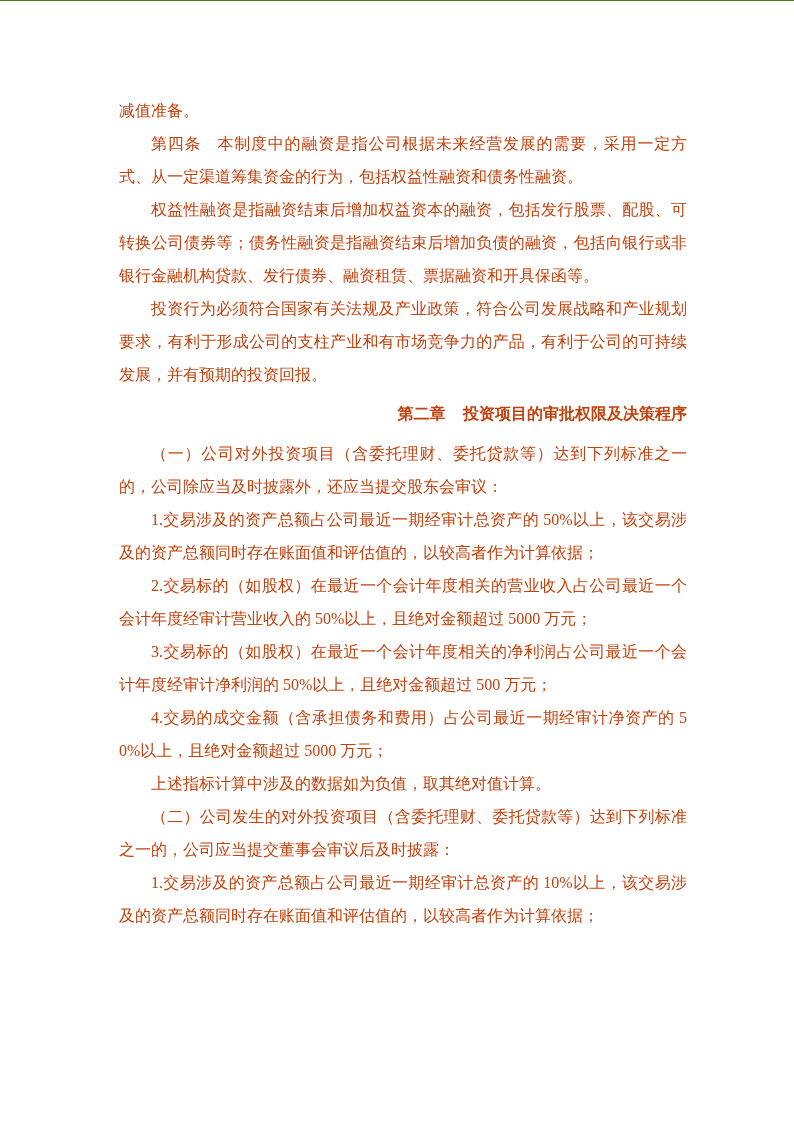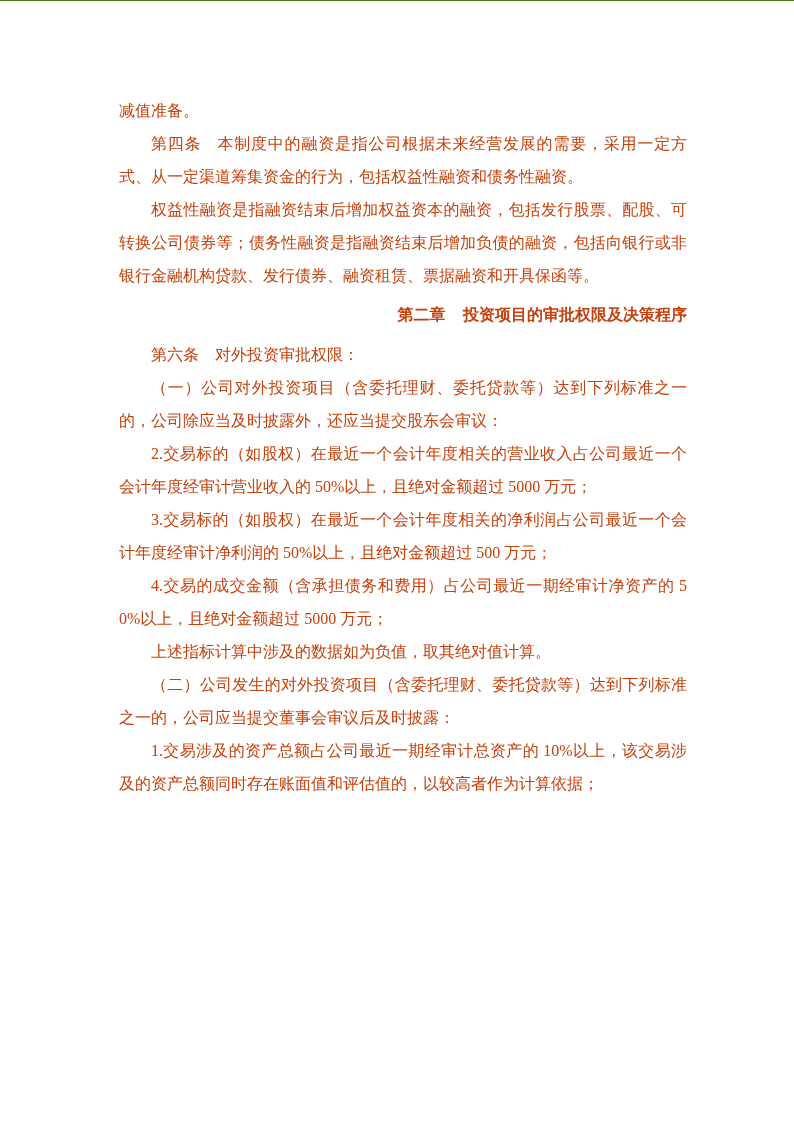--- a/index.html
+++ b/index.html
@@ -52,23 +52,24 @@
   }
 </style>
 </head>
 <body>
 
 <div class="page">
   <div class="content">
       <p class="para no-indent"><span>减值准备。</span></p>
       <p class="para"><span class="bold-prefix">第四条</span><span>本制度中的融资是指公司根据未来经营发展的需要，采用一定方式、从一定渠道筹集资金的行为，包括权益性融资和债务性融资。</span></p>
       <p class="para"><span>权益性融资是指融资结束后增加权益资本的融资，包括发行股票、配股、可转换公司债券等；债务性融资是指融资结束后增加负债的融资，包括向银行或非银行金融机构贷款、发行债券、融资租赁、票据融资和开具保函等。</span></p>
+      <p class="para"><span>投资行为必须符合国家有关法规及产业政策，符合公司发展战略和产业规划要求，有利于形成公司的支柱产业和有市场竞争力的产品，有利于公司的可持续发展，并有预期的投资回报。</span></p>
       <p class="chapter-heading"><span class="bold-prefix">第二章</span><span>投资项目的审批权限及决策程序</span></p>
-      <p class="para"><span class="bold-prefix">第六条</span><span>对外投资审批权限：</span></p>
       <p class="para"><span>（一）公司对外投资项目（含委托理财、委托贷款等）达到下列标准之一的，公司除应当及时披露外，还应当提交股东会审议：</span></p>
+      <p class="para"><span>1.交易涉及的资产总额占公司最近一期经审计总资产的 50%以上，该交易涉及的资产总额同时存在账面值和评估值的，以较高者作为计算依据；</span></p>
       <p class="para"><span>2.交易标的（如股权）在最近一个会计年度相关的营业收入占公司最近一个会计年度经审计营业收入的 50%以上，且绝对金额超过 5000 万元；</span></p>
       <p class="para"><span>3.交易标的（如股权）在最近一个会计年度相关的净利润占公司最近一个会计年度经审计净利润的 50%以上，且绝对金额超过 500 万元；</span></p>
       <p class="para"><span>4.交易的成交金额（含承担债务和费用）占公司最近一期经审计净资产的 50%以上，且绝对金额超过 5000 万元；</span></p>
       <p class="para"><span>上述指标计算中涉及的数据如为负值，取其绝对值计算。</span></p>
       <p class="para"><span>（二）公司发生的对外投资项目（含委托理财、委托贷款等）达到下列标准之一的，公司应当提交董事会审议后及时披露：</span></p>
       <p class="para"><span>1.交易涉及的资产总额占公司最近一期经审计总资产的 10%以上，该交易涉及的资产总额同时存在账面值和评估值的，以较高者作为计算依据；</span></p>
     </div>
 </div>
 
 </body></html>

